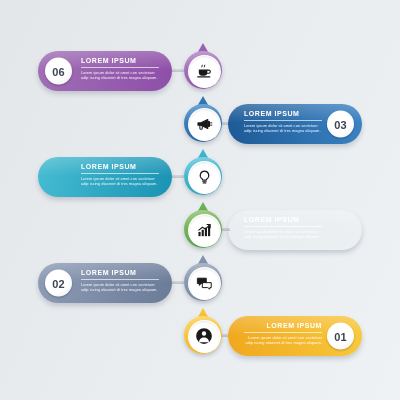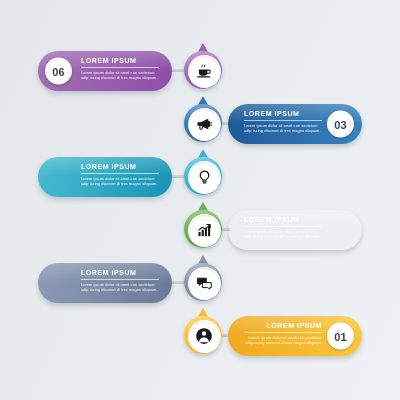--- a/index.html
+++ b/index.html
@@ -254,20 +254,21 @@
         </div>
       </div>
     </div>
     <div class="row left" style="top: 257px;">
       <div class="connector"></div>
       <div class="pill" style="background: linear-gradient(100deg, rgb(141, 155, 181), rgb(106, 123, 152));"></div>
       <div class="textblock">
         <div class="heading">LOREM IPSUM</div>
         <div class="bodytext">Lorem ipsum dolor sit amet con sectetuer adip iscing elaoreet di tres magna aliquam.</div>
       </div>
+      <div class="badge">02</div>
       <div class="pin">
         <div class="drop-tip" style="border-bottom-color: rgb(132, 146, 173);"></div>
         <div class="drop-circle" style="background: linear-gradient(160deg, rgb(152, 166, 189), rgb(111, 127, 156));"></div>
         <div class="drop-ring">
     <svg width="17" height="17" viewBox="0 0 24 24" fill="none" stroke="#1a1a1a" stroke-width="1.4" stroke-linecap="round" stroke-linejoin="round">
       <path d="M2.5 4.5h12v7.5h-7l-3 2.6v-2.6h-2z" fill="#1a1a1a" stroke="#1a1a1a"></path>
       <path d="M9.5 14h12v7h-2v2.2L16.5 21h-7z" fill="#ffffff" stroke="#1a1a1a" transform="translate(0,-3.2)"></path>
     </svg>
         </div>
       </div>

